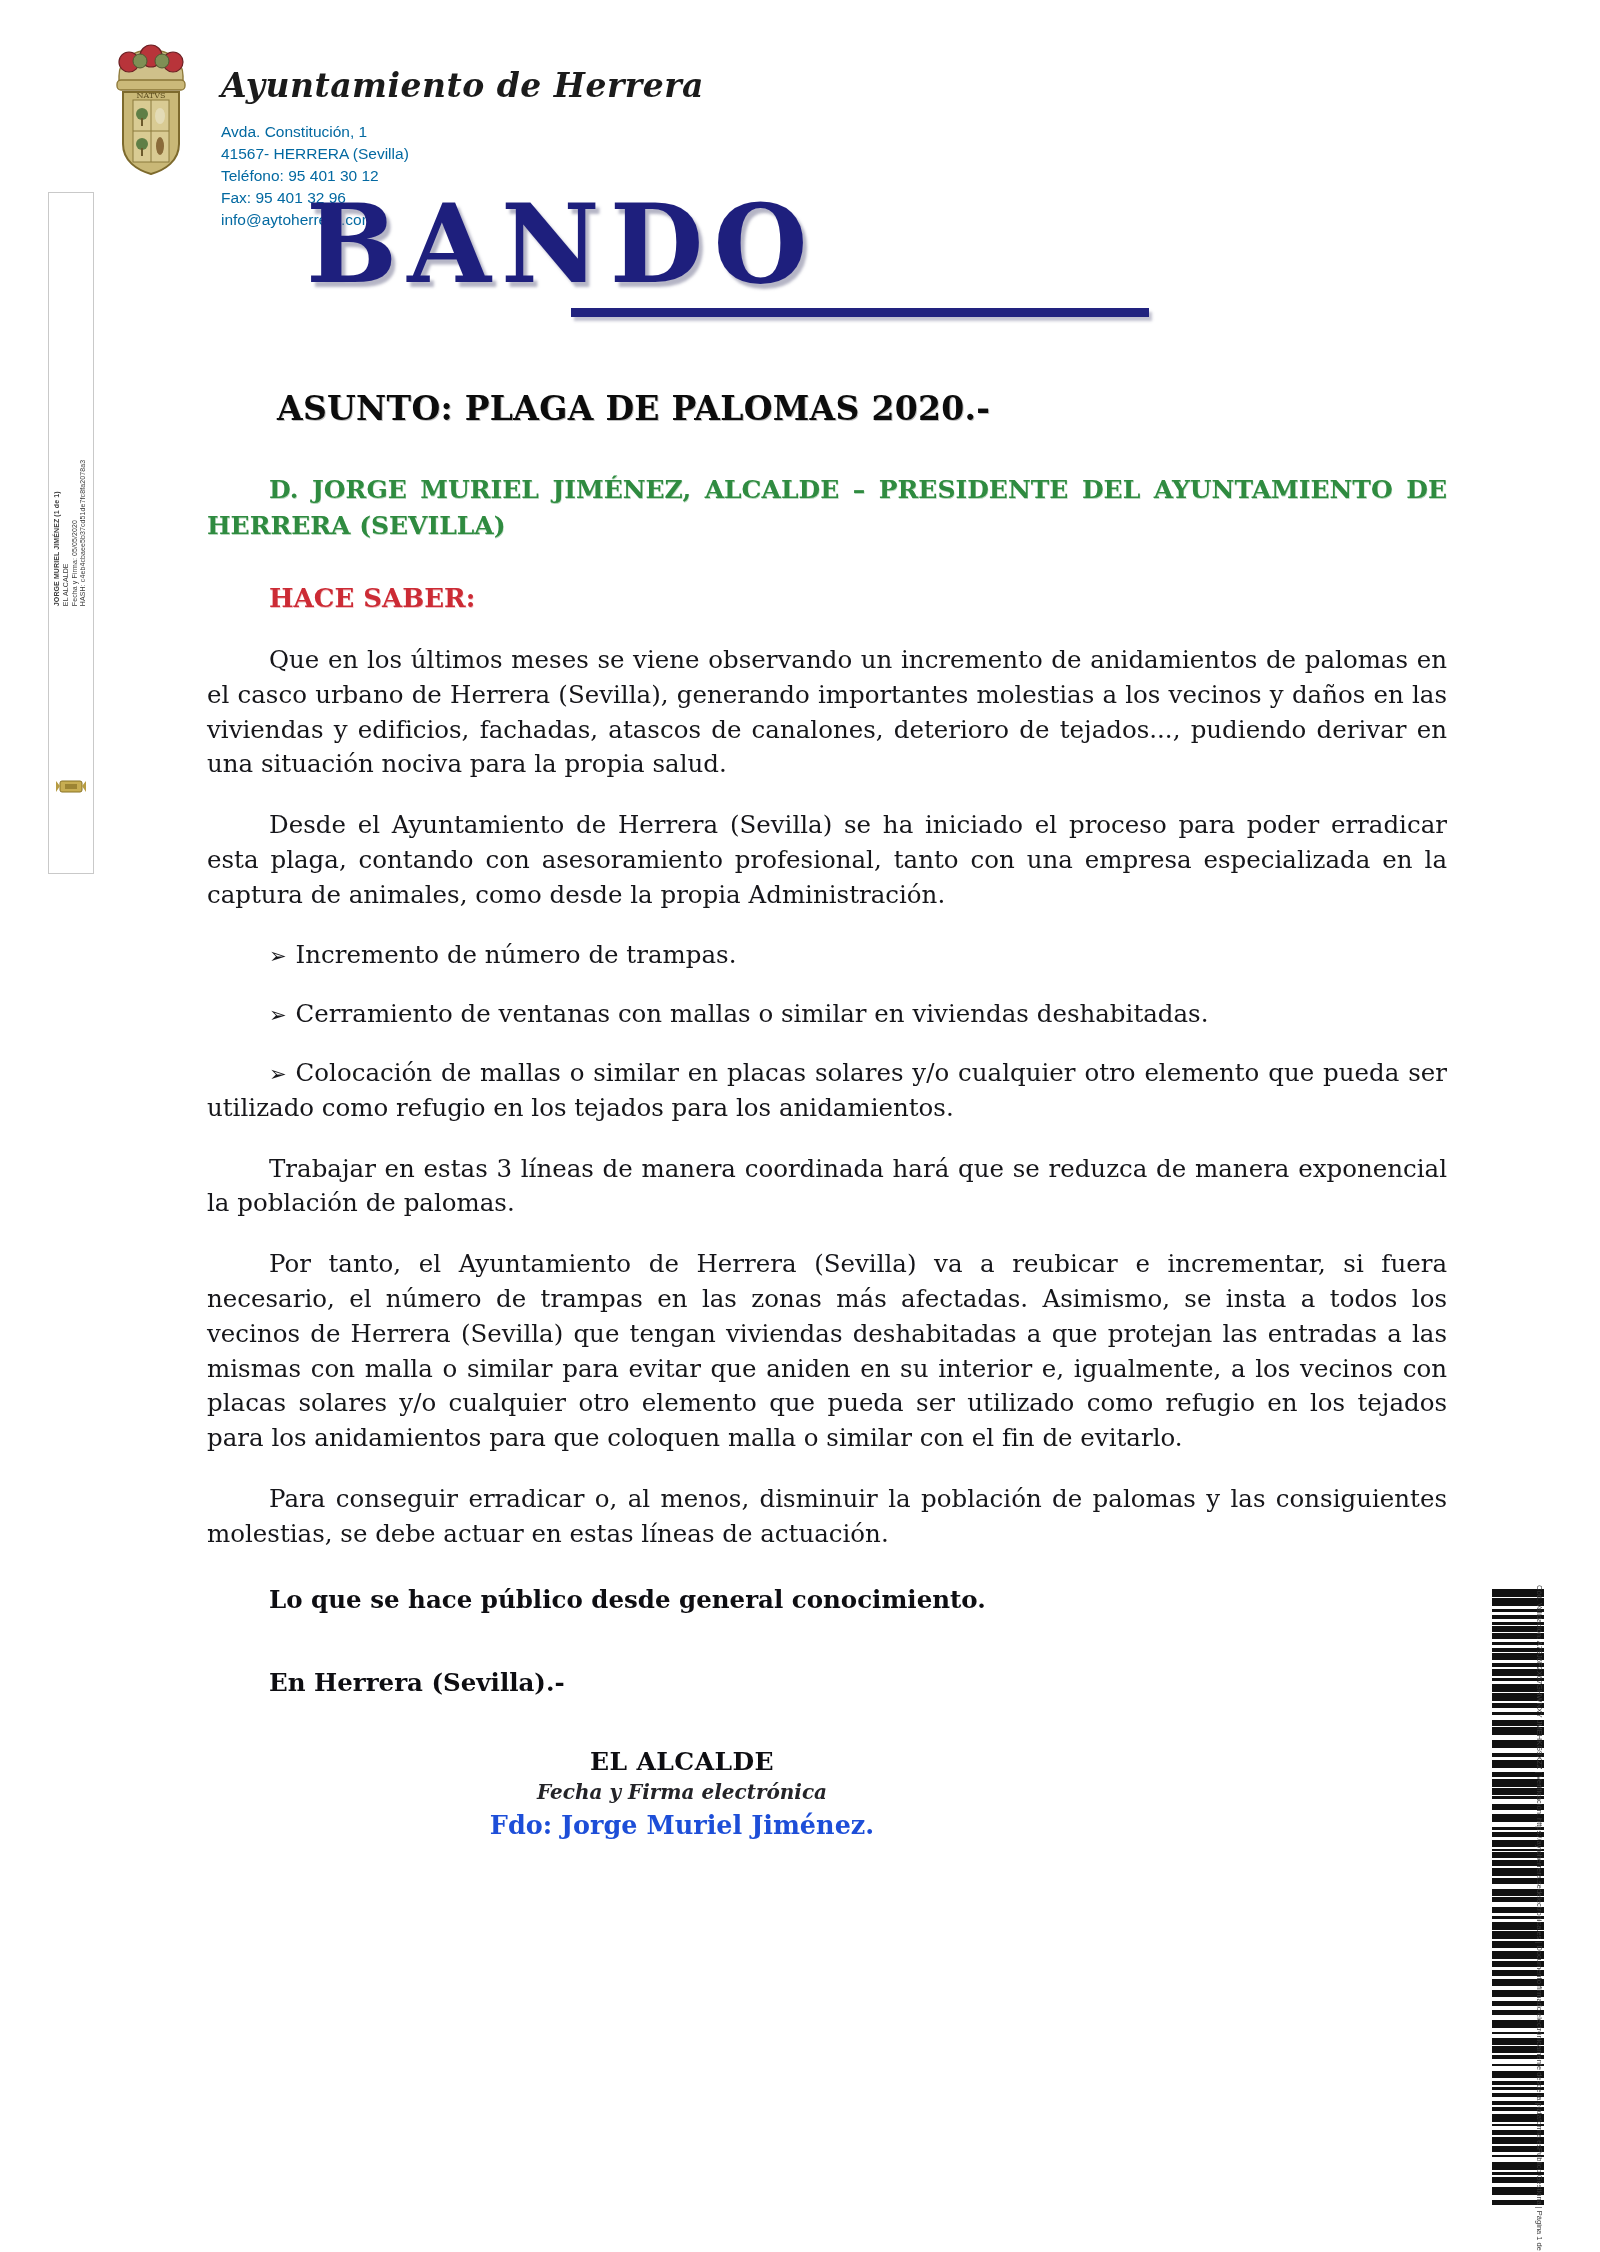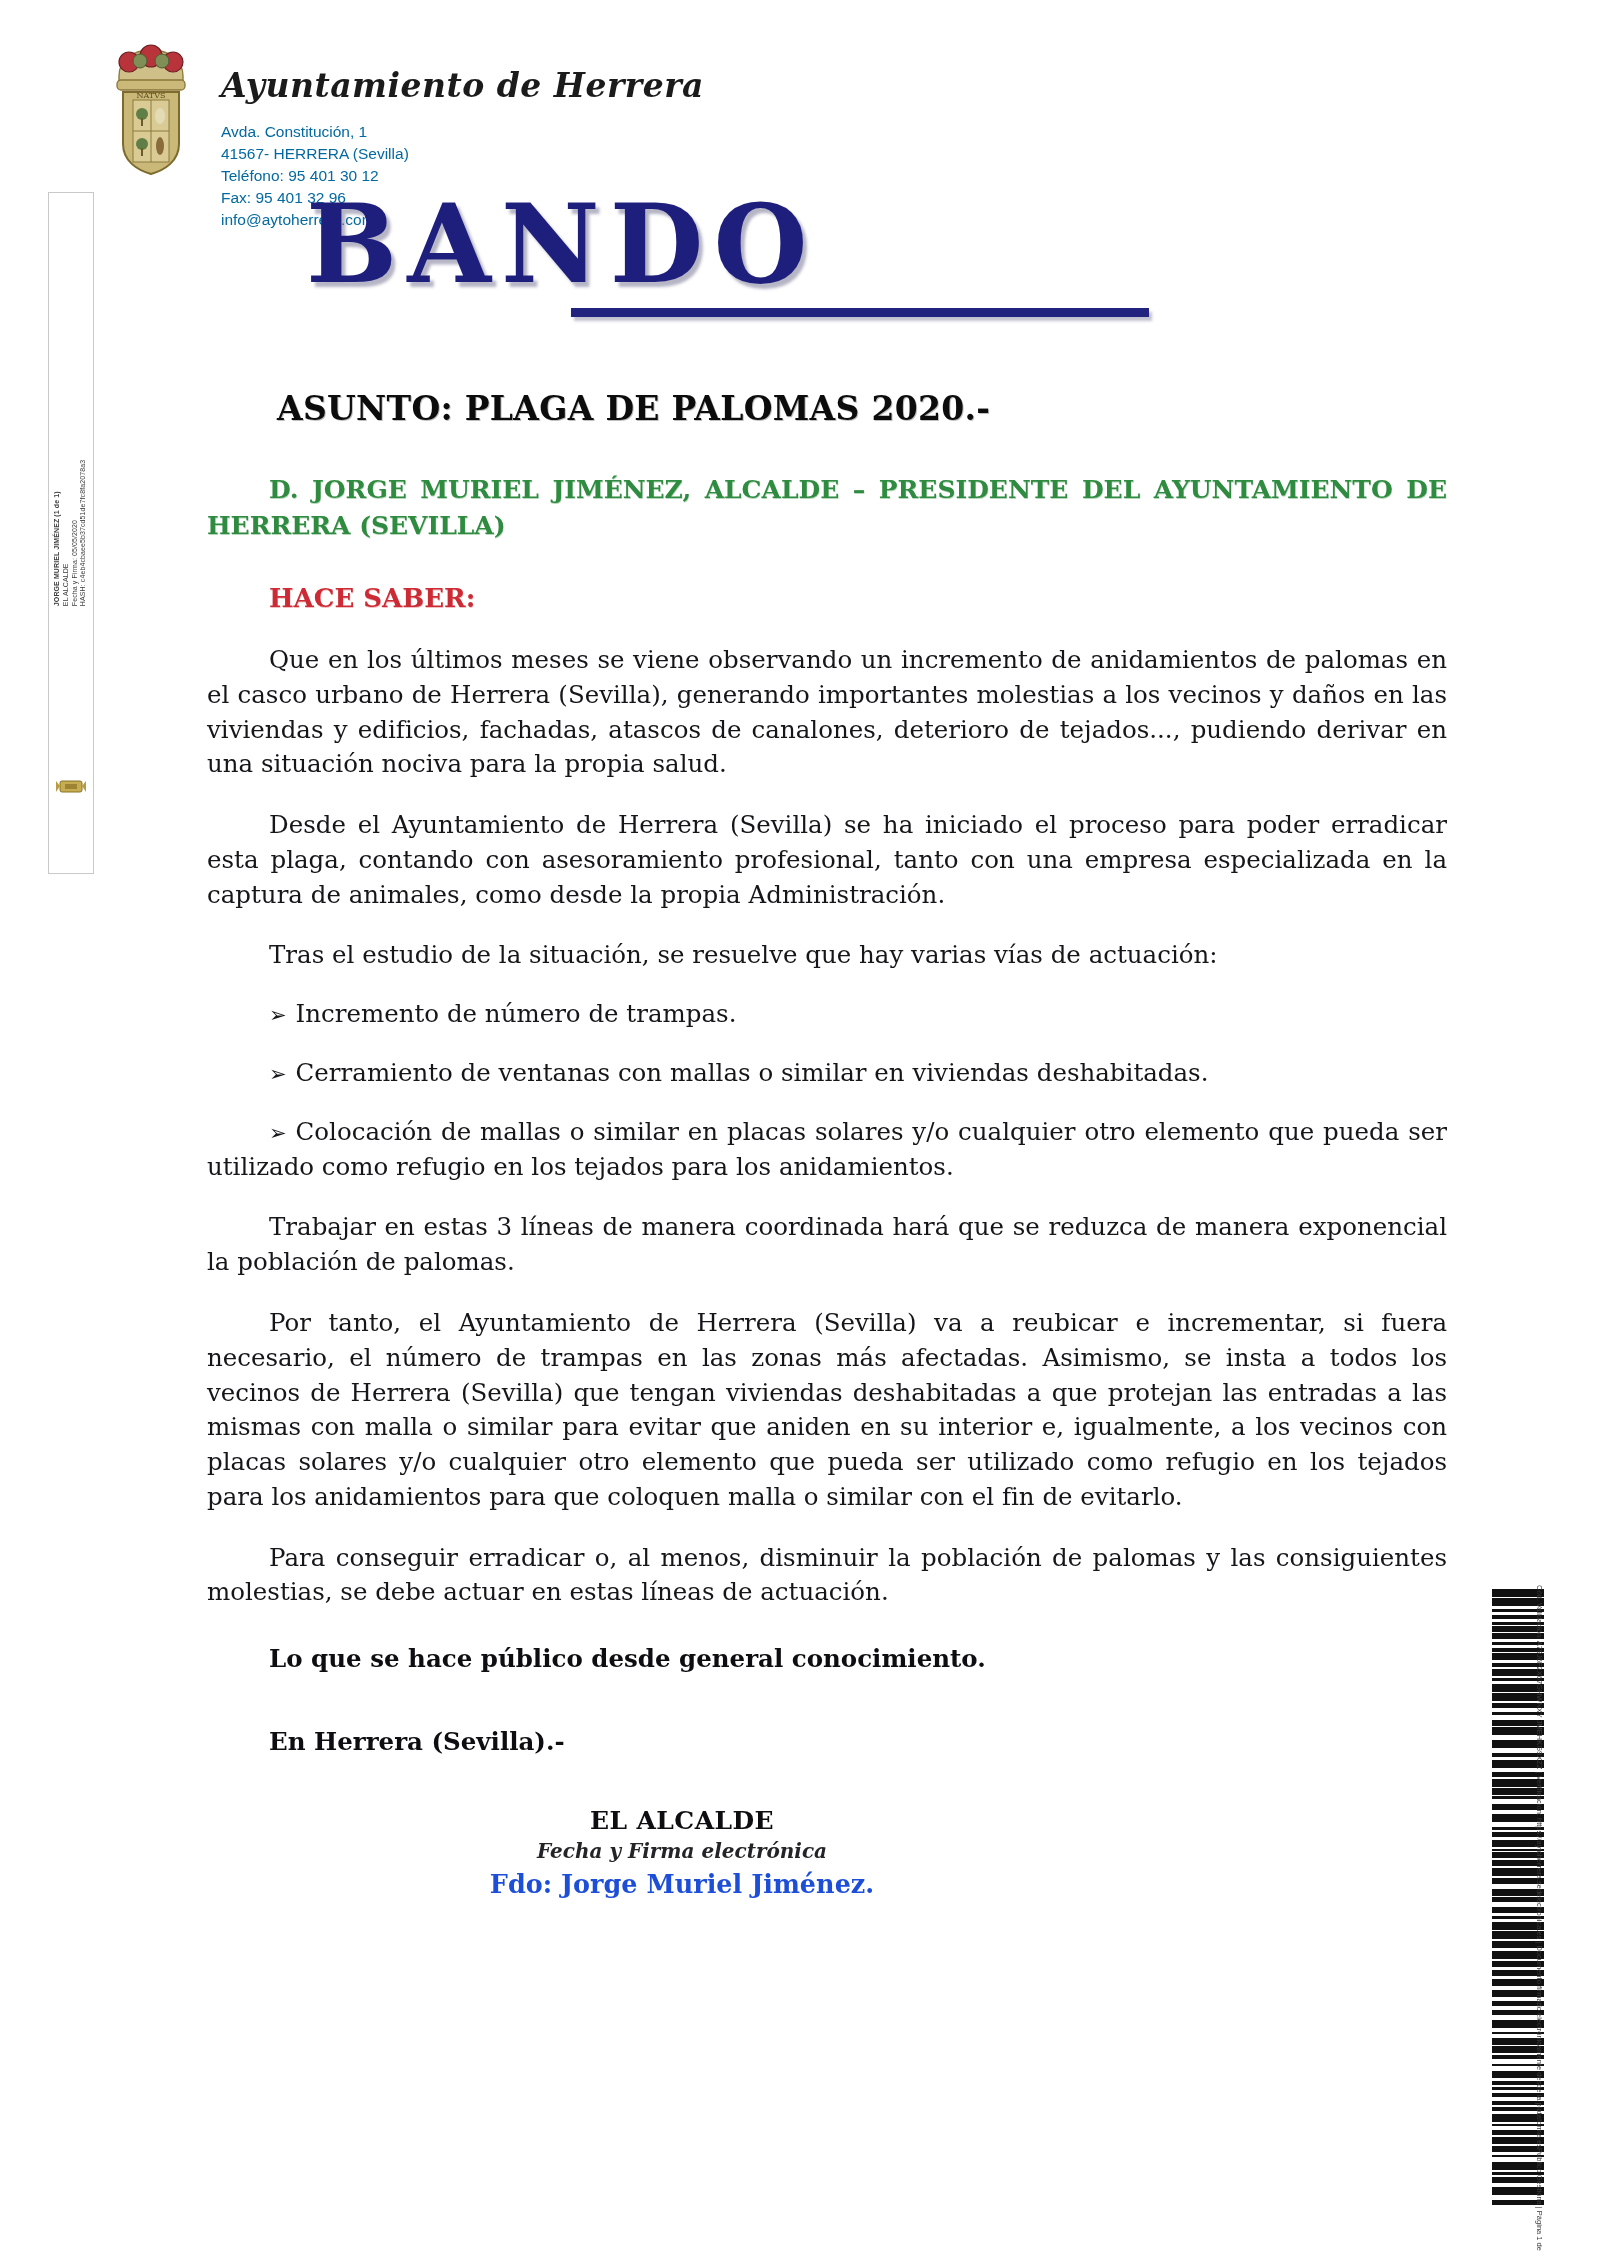--- a/index.html
+++ b/index.html
@@ -352,21 +352,20 @@
 
     <div class="green-head">
       <span class="indent">D.   JORGE   MURIEL   JIMÉNEZ,   ALCALDE   –   PRESIDENTE   DEL</span>
       <span>AYUNTAMIENTO DE HERRERA (SEVILLA)</span>
     </div>
 
     <div class="hace-saber">HACE SABER:</div>
 
     <p class="body">Que en los últimos meses se viene observando un incremento de anidamientos de palomas en el casco urbano de Herrera (Sevilla), generando importantes molestias a los vecinos y daños en las viviendas y edificios, fachadas, atascos de canalones, deterioro de tejados..., pudiendo derivar en una situación nociva para la propia salud.</p>
     <p class="body">Desde el Ayuntamiento de Herrera (Sevilla) se ha iniciado el proceso para poder erradicar esta plaga, contando con asesoramiento profesional, tanto con una empresa especializada en la captura de animales, como desde la propia Administración.</p>
-    <p class="body tight">Tras el estudio de la situación, se resuelve que hay varias vías de actuación:</p>
 
     <ul class="vias">
       <li><span class="arrow">➢</span><span>Incremento de número de trampas.</span></li>
       <li><span class="arrow">➢</span><span>Cerramiento de ventanas con mallas o similar en viviendas deshabitadas.</span></li>
       <li><span class="arrow">➢</span><span>Colocación de mallas o similar en placas solares y/o cualquier otro elemento que pueda ser utilizado como refugio en los tejados para los anidamientos.</span></li>
     </ul>
 
     <p class="body">Trabajar en estas 3 líneas de manera coordinada hará que se reduzca de manera exponencial la población de palomas.</p>
     <p class="body">Por tanto, el Ayuntamiento de Herrera (Sevilla) va a reubicar e incrementar, si fuera necesario, el número de trampas en las zonas más afectadas. Asimismo, se insta a todos los vecinos de Herrera (Sevilla) que tengan viviendas deshabitadas a que protejan las entradas a las mismas con malla o similar para evitar que aniden en su interior e, igualmente, a los vecinos con placas solares y/o cualquier otro elemento que pueda ser utilizado como refugio en los tejados para los anidamientos para que coloquen malla o similar con el fin de evitarlo.</p>
     <p class="body">Para conseguir erradicar o, al menos, disminuir la población de palomas y las consiguientes molestias, se debe actuar en estas líneas de actuación.</p>

